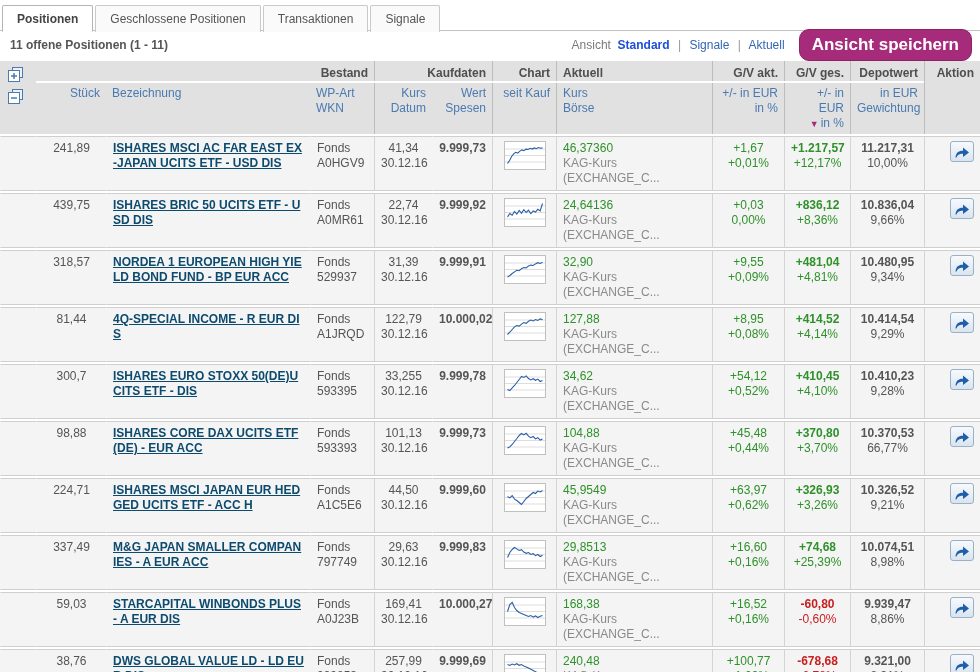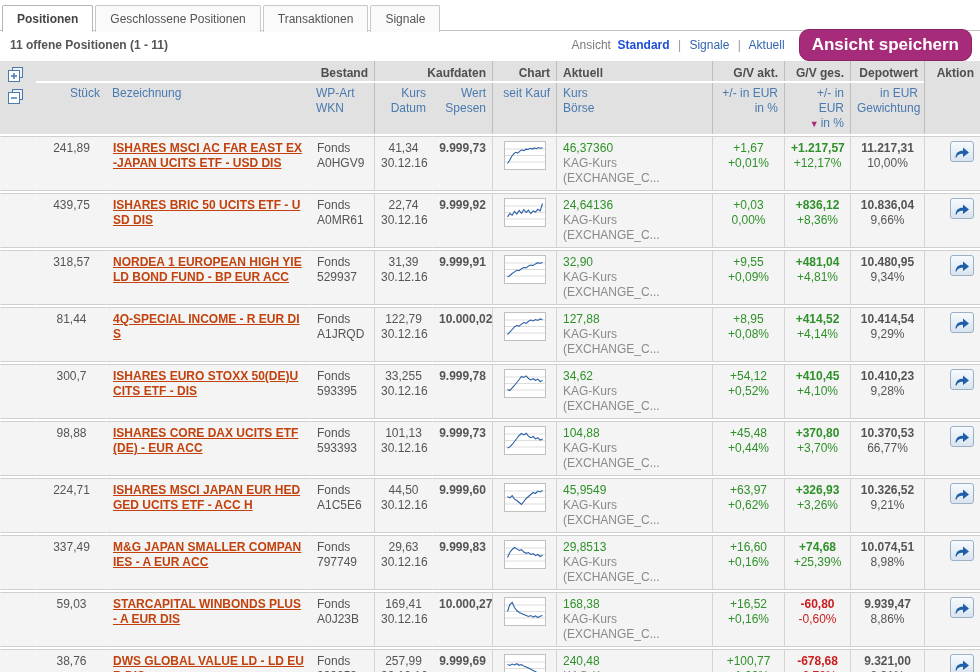--- a/index.html
+++ b/index.html
@@ -50,21 +50,21 @@
   
   tbody.rows td {
     background:#f4f4f4; border-top:1px solid #cfcfcf; border-bottom:1px solid #cfcfcf;
     padding:4px 6px; vertical-align:top; line-height:15px; color:#555;
   }
   .num { text-align:center; }
   .bold { font-weight:bold; }
   .muted { color:#8a8a8a; }
   .pos { color:#2e9129; }
   .neg { color:#c81e1e; }
-  a.name-link { color:#c2410c; font-weight:bold; text-decoration:underline; word-break:break-all; }
+  a.name-link { color:#0c4a6e; font-weight:bold; text-decoration:underline; word-break:break-all; }
   .sparkbox { display:inline-block; background:#fff; border:1px solid #c0c0c0; line-height:0; }
   .c-chart { text-align:center; }
   .action-btn {
     width:24px; height:21px; border:1px solid #9ab0c6; border-radius:3px; cursor:pointer;
     background:linear-gradient(#f7fafd,#d9e4ef); padding:0; line-height:0;
   }
   
   .expander { display:block; margin:1px 0 6px 2px; cursor:pointer; background:none; border:none; padding:0; line-height:0; }
 </style>
 </head>

